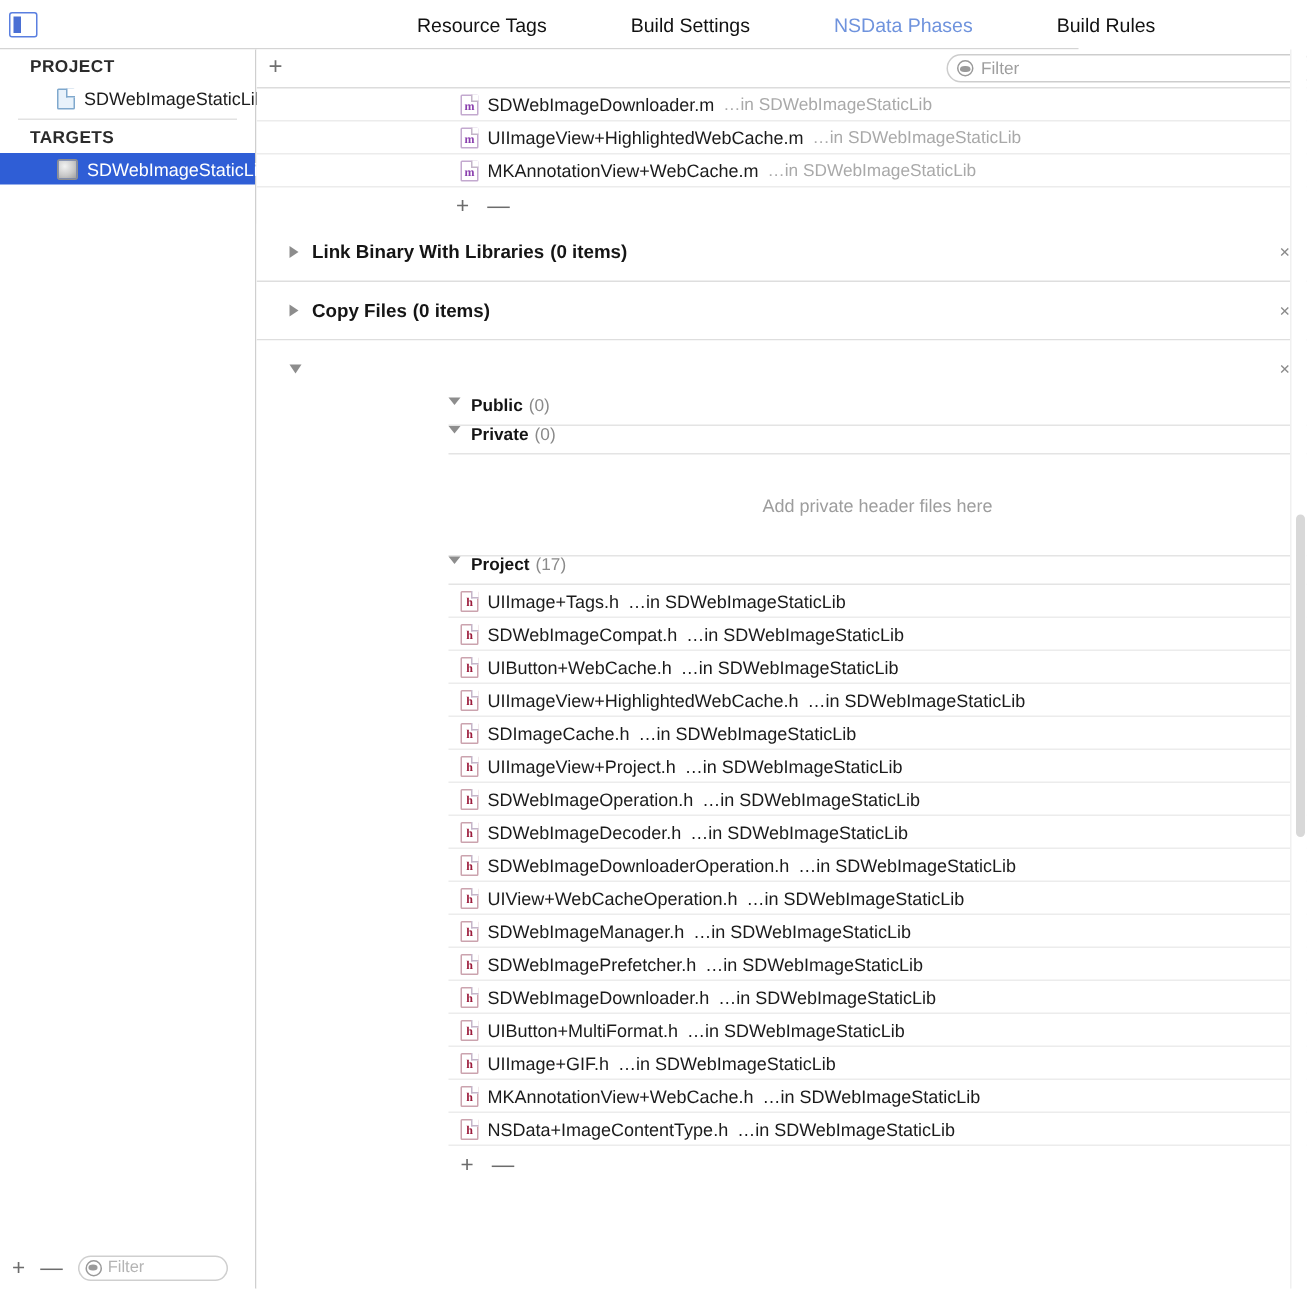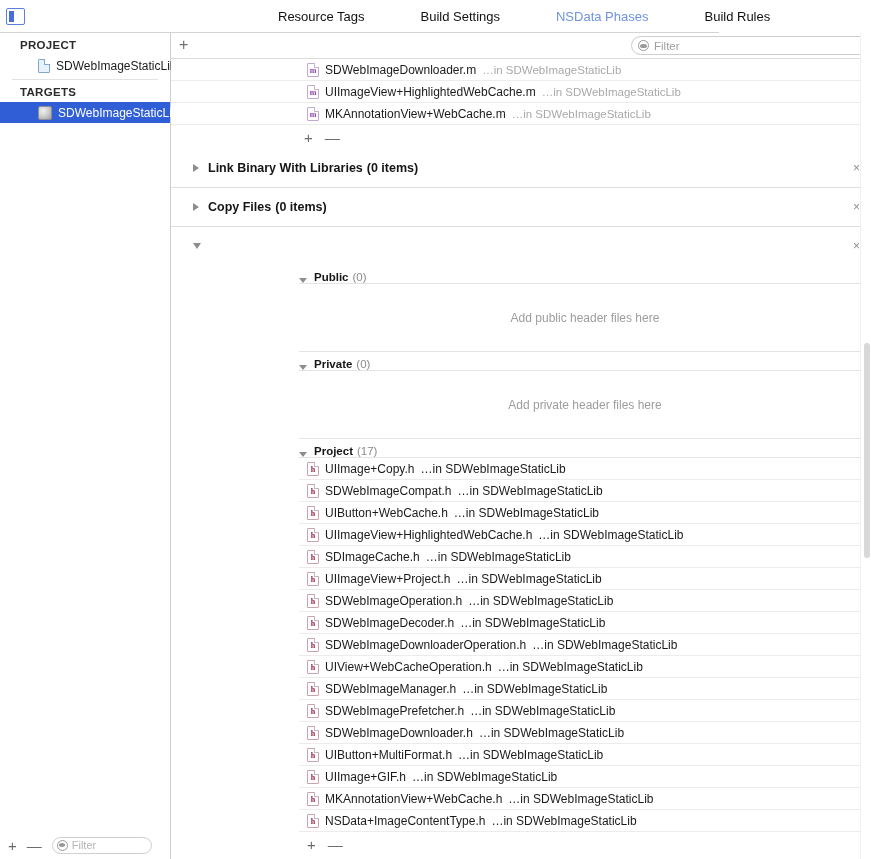--- a/index.html
+++ b/index.html
@@ -168,21 +168,21 @@
   .phase-title { font-size: 12.5px; font-weight: bold; color: #151515; }
   .phase-count { font-size: 12.5px; font-weight: bold; color: #151515; margin-left: 4px; }
   .phase-x {
     position: absolute; right: 11px; top: 50%; transform: translateY(-50%);
     font-size: 12px; color: #8b8b8b; cursor: default;
   }
 
   
   .subsec { margin-left: 128px; }
   .subsec-head {
-    display: flex; align-items: flex-end; height: 19px;
+    display: flex; align-items: flex-start; height: 19px;
     border-bottom: 1px solid #e4e4e4;
   }
   .tri-sm { width: 0; height: 0; flex: none; margin-right: 7px;
     border-top: 5.5px solid #8d8d8d;
     border-left: 4px solid transparent;
     border-right: 4px solid transparent; }
   .subsec-title { font-size: 11.5px; font-weight: bold; color: #151515; }
   .subsec-count { font-size: 11.5px; color: #8a8a8a; margin-left: 4px; }
   .empty-hint {
     height: 68px; display: flex; align-items: center; justify-content: center;
@@ -300,42 +300,41 @@
         <span class="phase-title"></span>
         <span class="phase-x">×</span>
       </div>
 
       <div class="subsec">
         <div class="subsec-head">
           <span class="tri-sm"></span>
           <span class="subsec-title">Public</span>
           <span class="subsec-count">(0)</span>
         </div>
-        <div class="empty-hint">Add public header files here</div>
       </div>
 
       <div class="subsec">
         <div class="subsec-head">
           <span class="tri-sm"></span>
           <span class="subsec-title">Private</span>
           <span class="subsec-count">(0)</span>
         </div>
         <div class="empty-hint">Add private header files here</div>
       </div>
 
       <div class="subsec">
         <div class="subsec-head">
           <span class="tri-sm"></span>
           <span class="subsec-title">Project</span>
           <span class="subsec-count">(17)</span>
         </div>
         <div id="project-header-rows">
             <div class="sub-row">
               <span class="ftype h">h</span>
-              <span class="fname">UIImage+Copy.h</span>
+              <span class="fname">UIImage+Tags.h</span>
               <span class="floc">…in SDWebImageStaticLib</span>
             </div>
             <div class="sub-row">
               <span class="ftype h">h</span>
               <span class="fname">SDWebImageCompat.h</span>
               <span class="floc">…in SDWebImageStaticLib</span>
             </div>
             <div class="sub-row">
               <span class="ftype h">h</span>
               <span class="fname">UIButton+WebCache.h</span>

